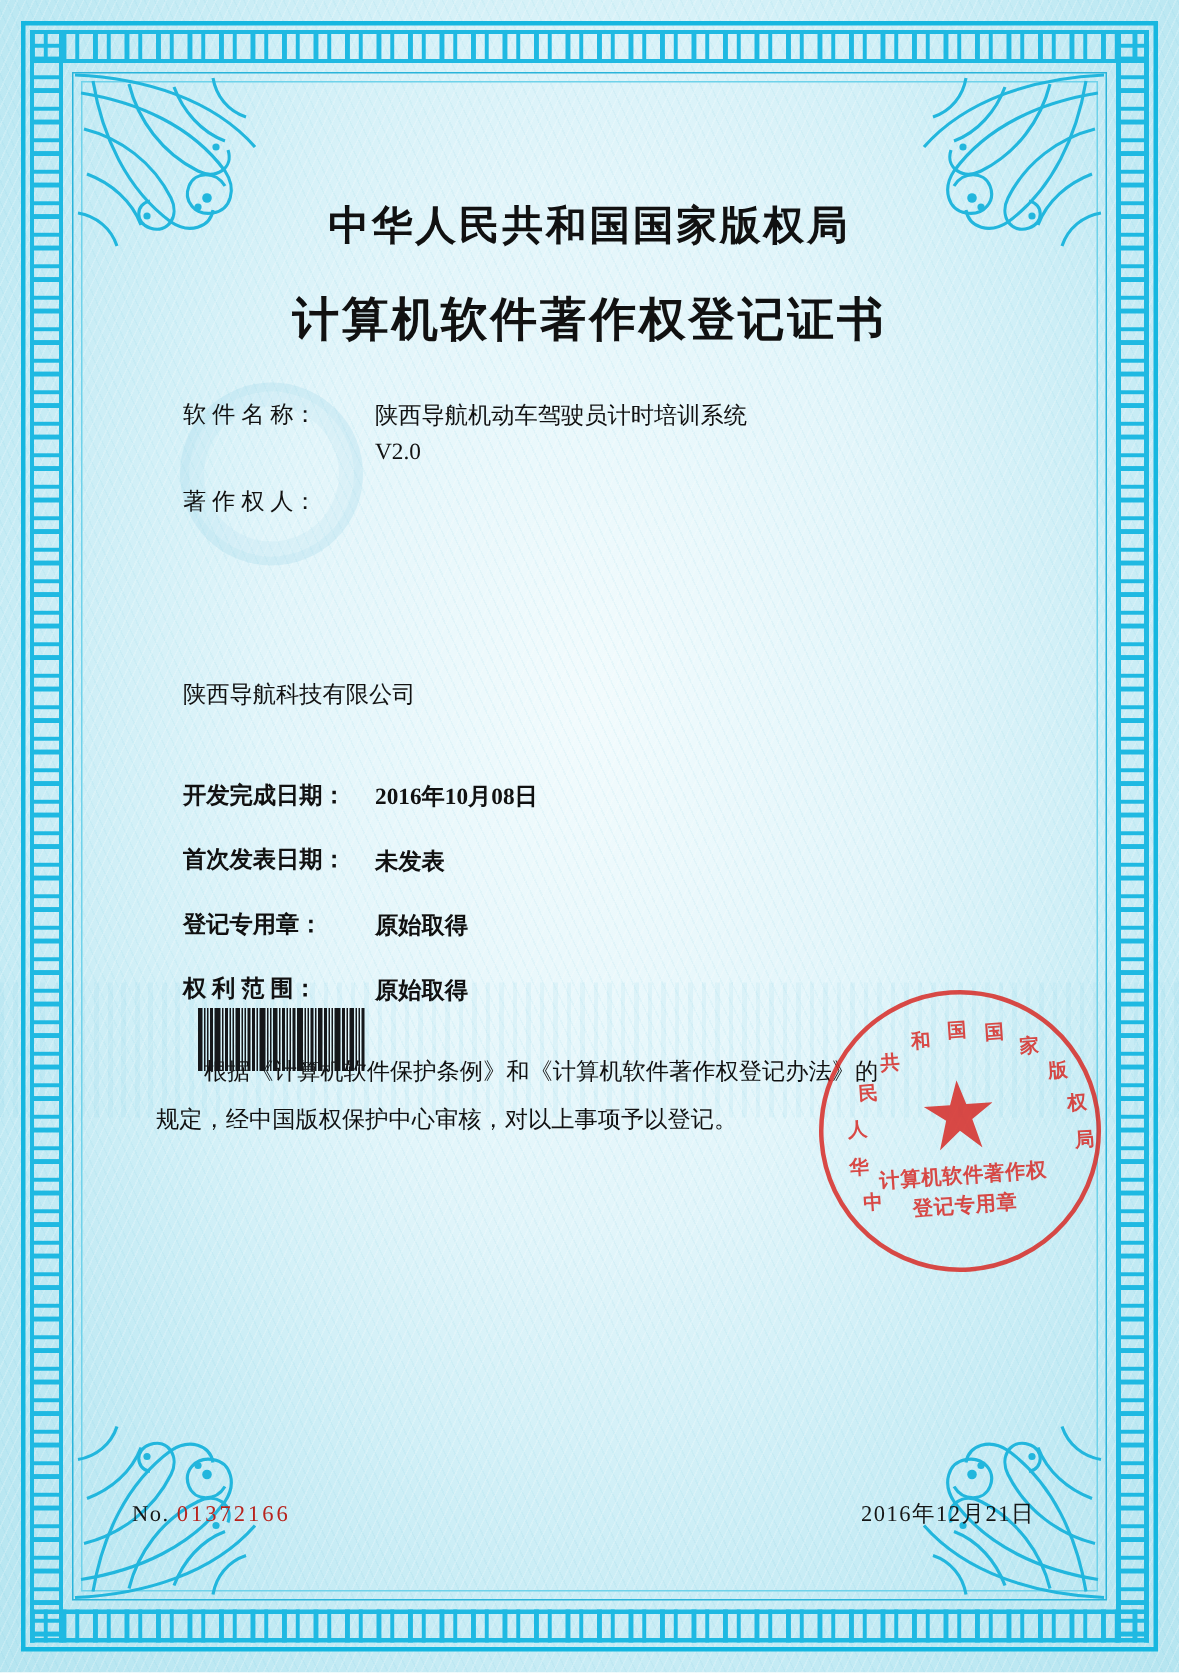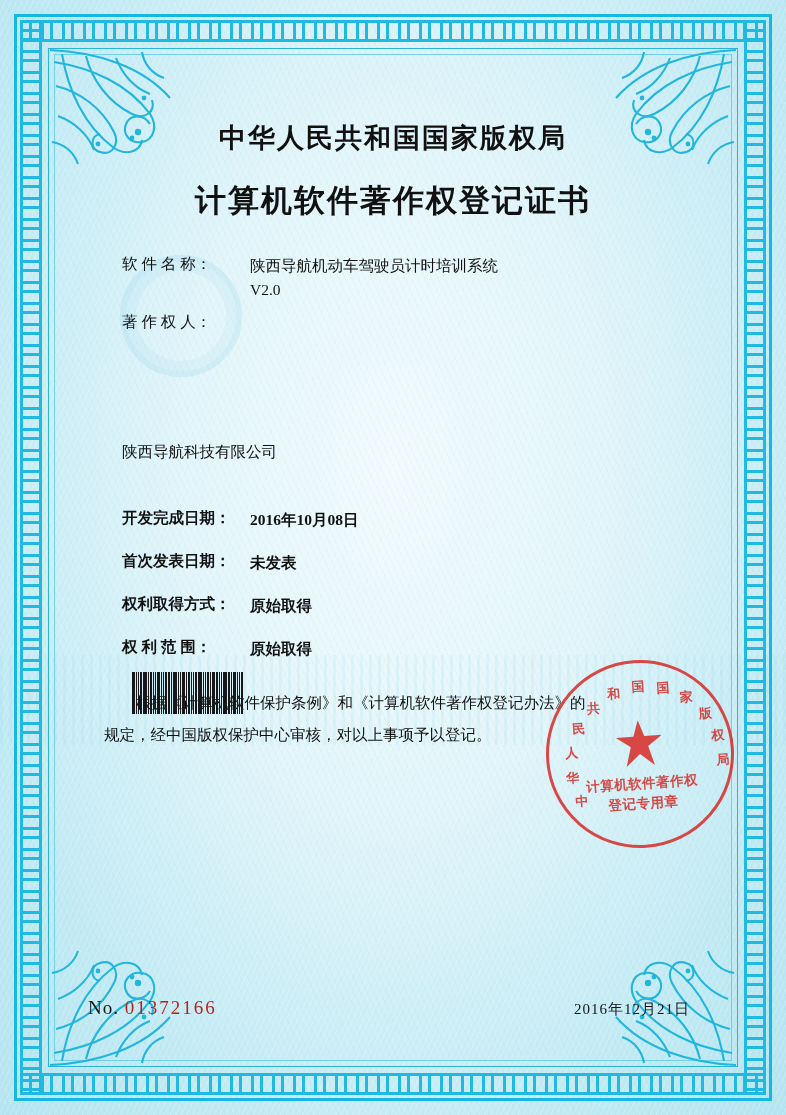--- a/index.html
+++ b/index.html
@@ -137,21 +137,21 @@
     bottom: 70px;
   }
 
   .title-cn {
     text-align: center;
     font-family: "DejaVu Serif", "Liberation Serif", serif;
     font-size: 27px;
     font-weight: bold;
     letter-spacing: 2px;
     color: #111111;
-    margin-top: 20px;
+    margin-top: 32px;
   }
   .title-main {
     text-align: center;
     font-family: "DejaVu Serif", "Liberation Serif", serif;
     font-size: 31px;
     font-weight: bold;
     letter-spacing: 2px;
     color: #111111;
     margin-top: 24px;
   }
@@ -272,21 +272,21 @@
     letter-spacing: .5px;
   }
   .seal .seal-line1 { top: 112px; }
   .seal .seal-line2 { top: 132px; }
 
   
   .footer-no {
     position: absolute;
     left: 88px;
     bottom: 96px;
-    font-size: 19px;
+    font-size: 15px;
     color: #151515;
     letter-spacing: 1px;
   }
   .footer-no .num { color: #b8231d; letter-spacing: 2px; }
   .footer-date {
     position: absolute;
     right: 96px;
     bottom: 96px;
     font-size: 15px;
     color: #151515;
@@ -420,21 +420,21 @@
     <div class="fields2">
       <div class="field-row">
         <div class="f-label">开发完成日期：</div>
         <div class="f-value">2016年10月08日</div>
       </div>
       <div class="field-row">
         <div class="f-label">首次发表日期：</div>
         <div class="f-value">未发表</div>
       </div>
       <div class="field-row">
-        <div class="f-label">权利取得方式：</div>
+        <div class="f-label">登记专用章：</div>
         <div class="f-value">原始取得</div>
       </div>
       <div class="field-row">
         <div class="f-label">权 利 范 围：</div>
         <div class="f-value">原始取得</div>
       </div>
     </div>
 
     <div class="paragraph">
       <div style="text-indent:32px;">根据《计算机软件保护条例》和《计算机软件著作权登记办法》的</div>

